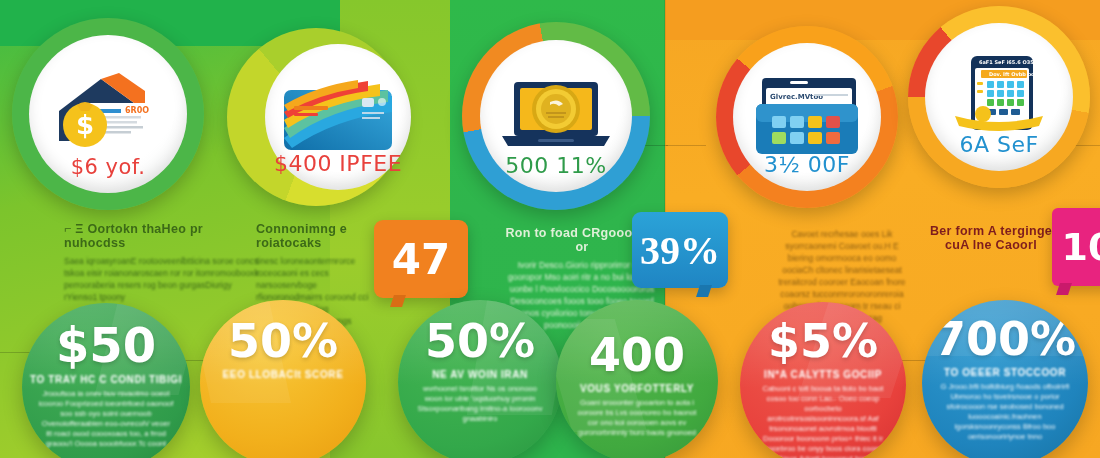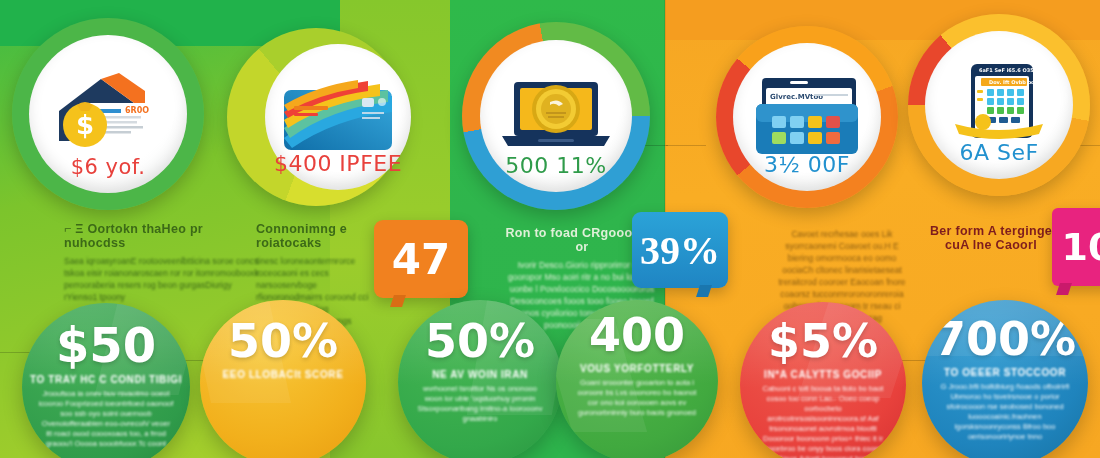--- a/index.html
+++ b/index.html
@@ -231,21 +231,21 @@
         <rect x="42" y="56" width="14" height="12" rx="2" fill="#7fd0f2"></rect>
         <rect x="60" y="56" width="14" height="12" rx="2" fill="#f5c21b"></rect>
         <rect x="78" y="56" width="14" height="12" rx="2" fill="#ef6b3f"></rect>
       </svg>
       <div class="cap" style="font-size:22px;">
         <span style="color:#2291cf;">3½ 00F</span>
       </div>
     </div>
   </div>
 
-  <div class="top-circle ring-amber" style="left:908px;top:14px;width:182px;height:182px;">
+  <div class="top-circle ring-amber" style="left:908px;top:6px;width:182px;height:182px;">
     <div class="ring-inner" style="width:148px;height:148px;">
       <svg width="100" height="86" viewBox="0 0 100 86">
         <rect x="22" y="2" width="62" height="74" rx="6" fill="#13325a"></rect>
         <rect x="26" y="14" width="54" height="56" rx="2" fill="#ffffff"></rect>
         <text x="30" y="10" font-size="5" font-weight="bold" fill="#ffffff" font-family="DejaVu Sans">6aF1  SeF  i65.6 O35  Dvaf  O6</text>
         <rect x="32" y="16" width="46" height="8" rx="1" fill="#f5a81c"></rect>
         <text x="40" y="22" font-size="5" font-weight="bold" fill="#ffffff" font-family="DejaVu Sans">Dov. Ift Ovbb oooie</text>
         <rect x="28" y="28" width="6" height="3" rx="1" fill="#f5c21b"></rect>
         <rect x="28" y="36" width="6" height="3" rx="1" fill="#f5c21b"></rect>
         <g fill="#42c0ea">
@@ -335,21 +335,21 @@
     <div class="gloss"></div>
     <div class="facet" style="left:48%;top:0;width:52%;height:70%;transform:skewX(-10deg);"></div>
     <div class="stat-num" style="font-size:46px;margin-top:18px;">50%</div>
     <div class="stat-sub" style="font-size:10px;">NE AV WOIN IRAN</div>
     <div class="stat-body">wvrhoonel tsroittor Ns os ononooo woon lor uble 'oqstuorhuy prronin Stsoxpoonaribang lrnitno-a Ioorooonv gnaabiniro</div>
   </div>
 
   <div class="stat-circle" style="left:556px;top:300px;width:162px;height:162px;background:radial-gradient(circle at 36% 26%,#52b64a,#41a93f 66%,#359639 100%);">
     <div class="gloss"></div>
     <div class="facet" style="left:0;top:12%;width:46%;height:70%;transform:skewX(16deg);"></div>
-    <div class="stat-num" style="font-size:46px;margin-top:12px;">400</div>
+    <div class="stat-num" style="font-size:46px;margin-top:32px;">400</div>
     <div class="stat-sub" style="font-size:10px;">VOUS YORFOTTERLY</div>
     <div class="stat-body">Goani srooonter gooarion to aota i ooroore bs Lvs ooonoreo bo baonot cor ono koi ooroooen aovs ev guronorbninniy buro baois gnonoed</div>
   </div>
 
   <div class="stat-circle" style="left:740px;top:302px;width:166px;height:166px;background:radial-gradient(circle at 38% 26%,#ef5a4e,#e8413c 64%,#d22f2f 100%);">
     <div class="gloss"></div>
     <div class="facet" style="left:44%;top:0;width:56%;height:58%;transform:skewX(-18deg);"></div>
     <div class="stat-num" style="font-size:46px;margin-top:16px;">$5%</div>
     <div class="stat-sub" style="font-size:10px;">IN*A CALYTTS GOCIIP</div>
     <div class="stat-body">Cabuoni c tott booua ta tioto bo baot cosoo too conn Lao.- Ooeo coeop oorbocbeto arotrcotnrsosisooninncoora.sf Aaf trsononoaonei aovrotrnoa biootti Doooroor boonoonn prioo+ thiec it ir Enocebroo be onyy boos ciora coono.i ois Aìnos Adceti booonsut bonrorr bririnas Oooa Ioorsois Coooooon.i</div>

